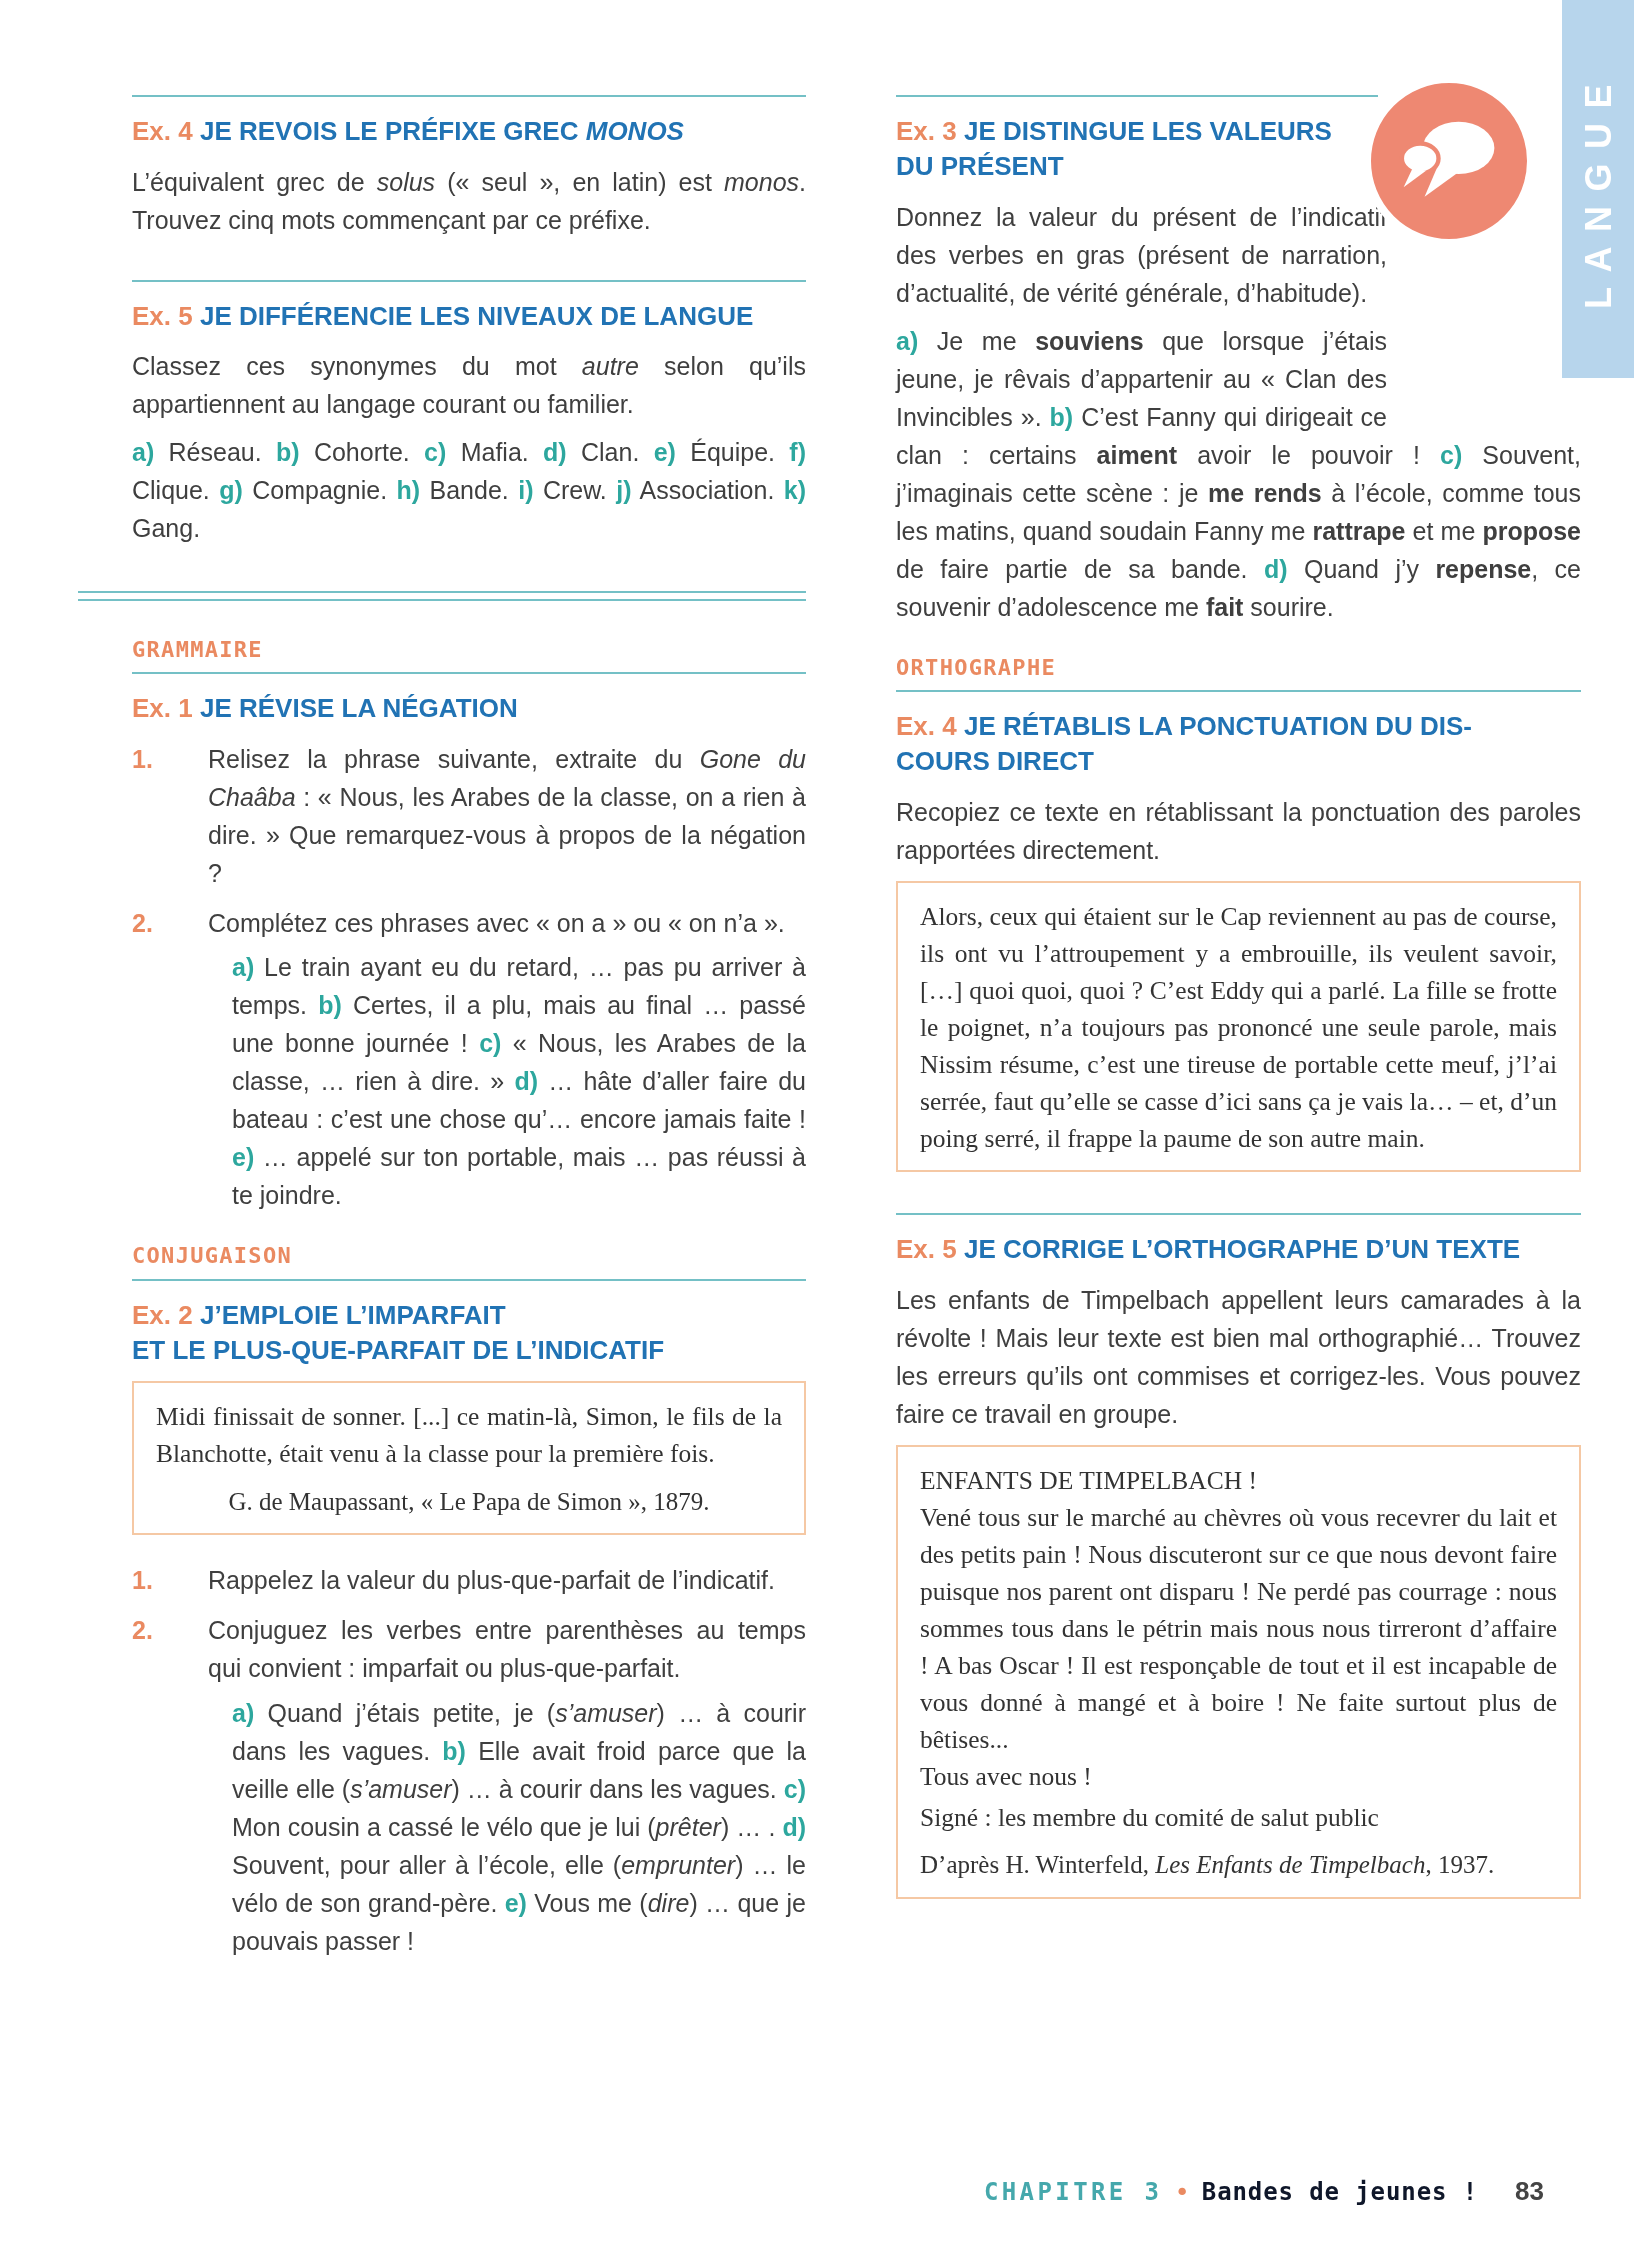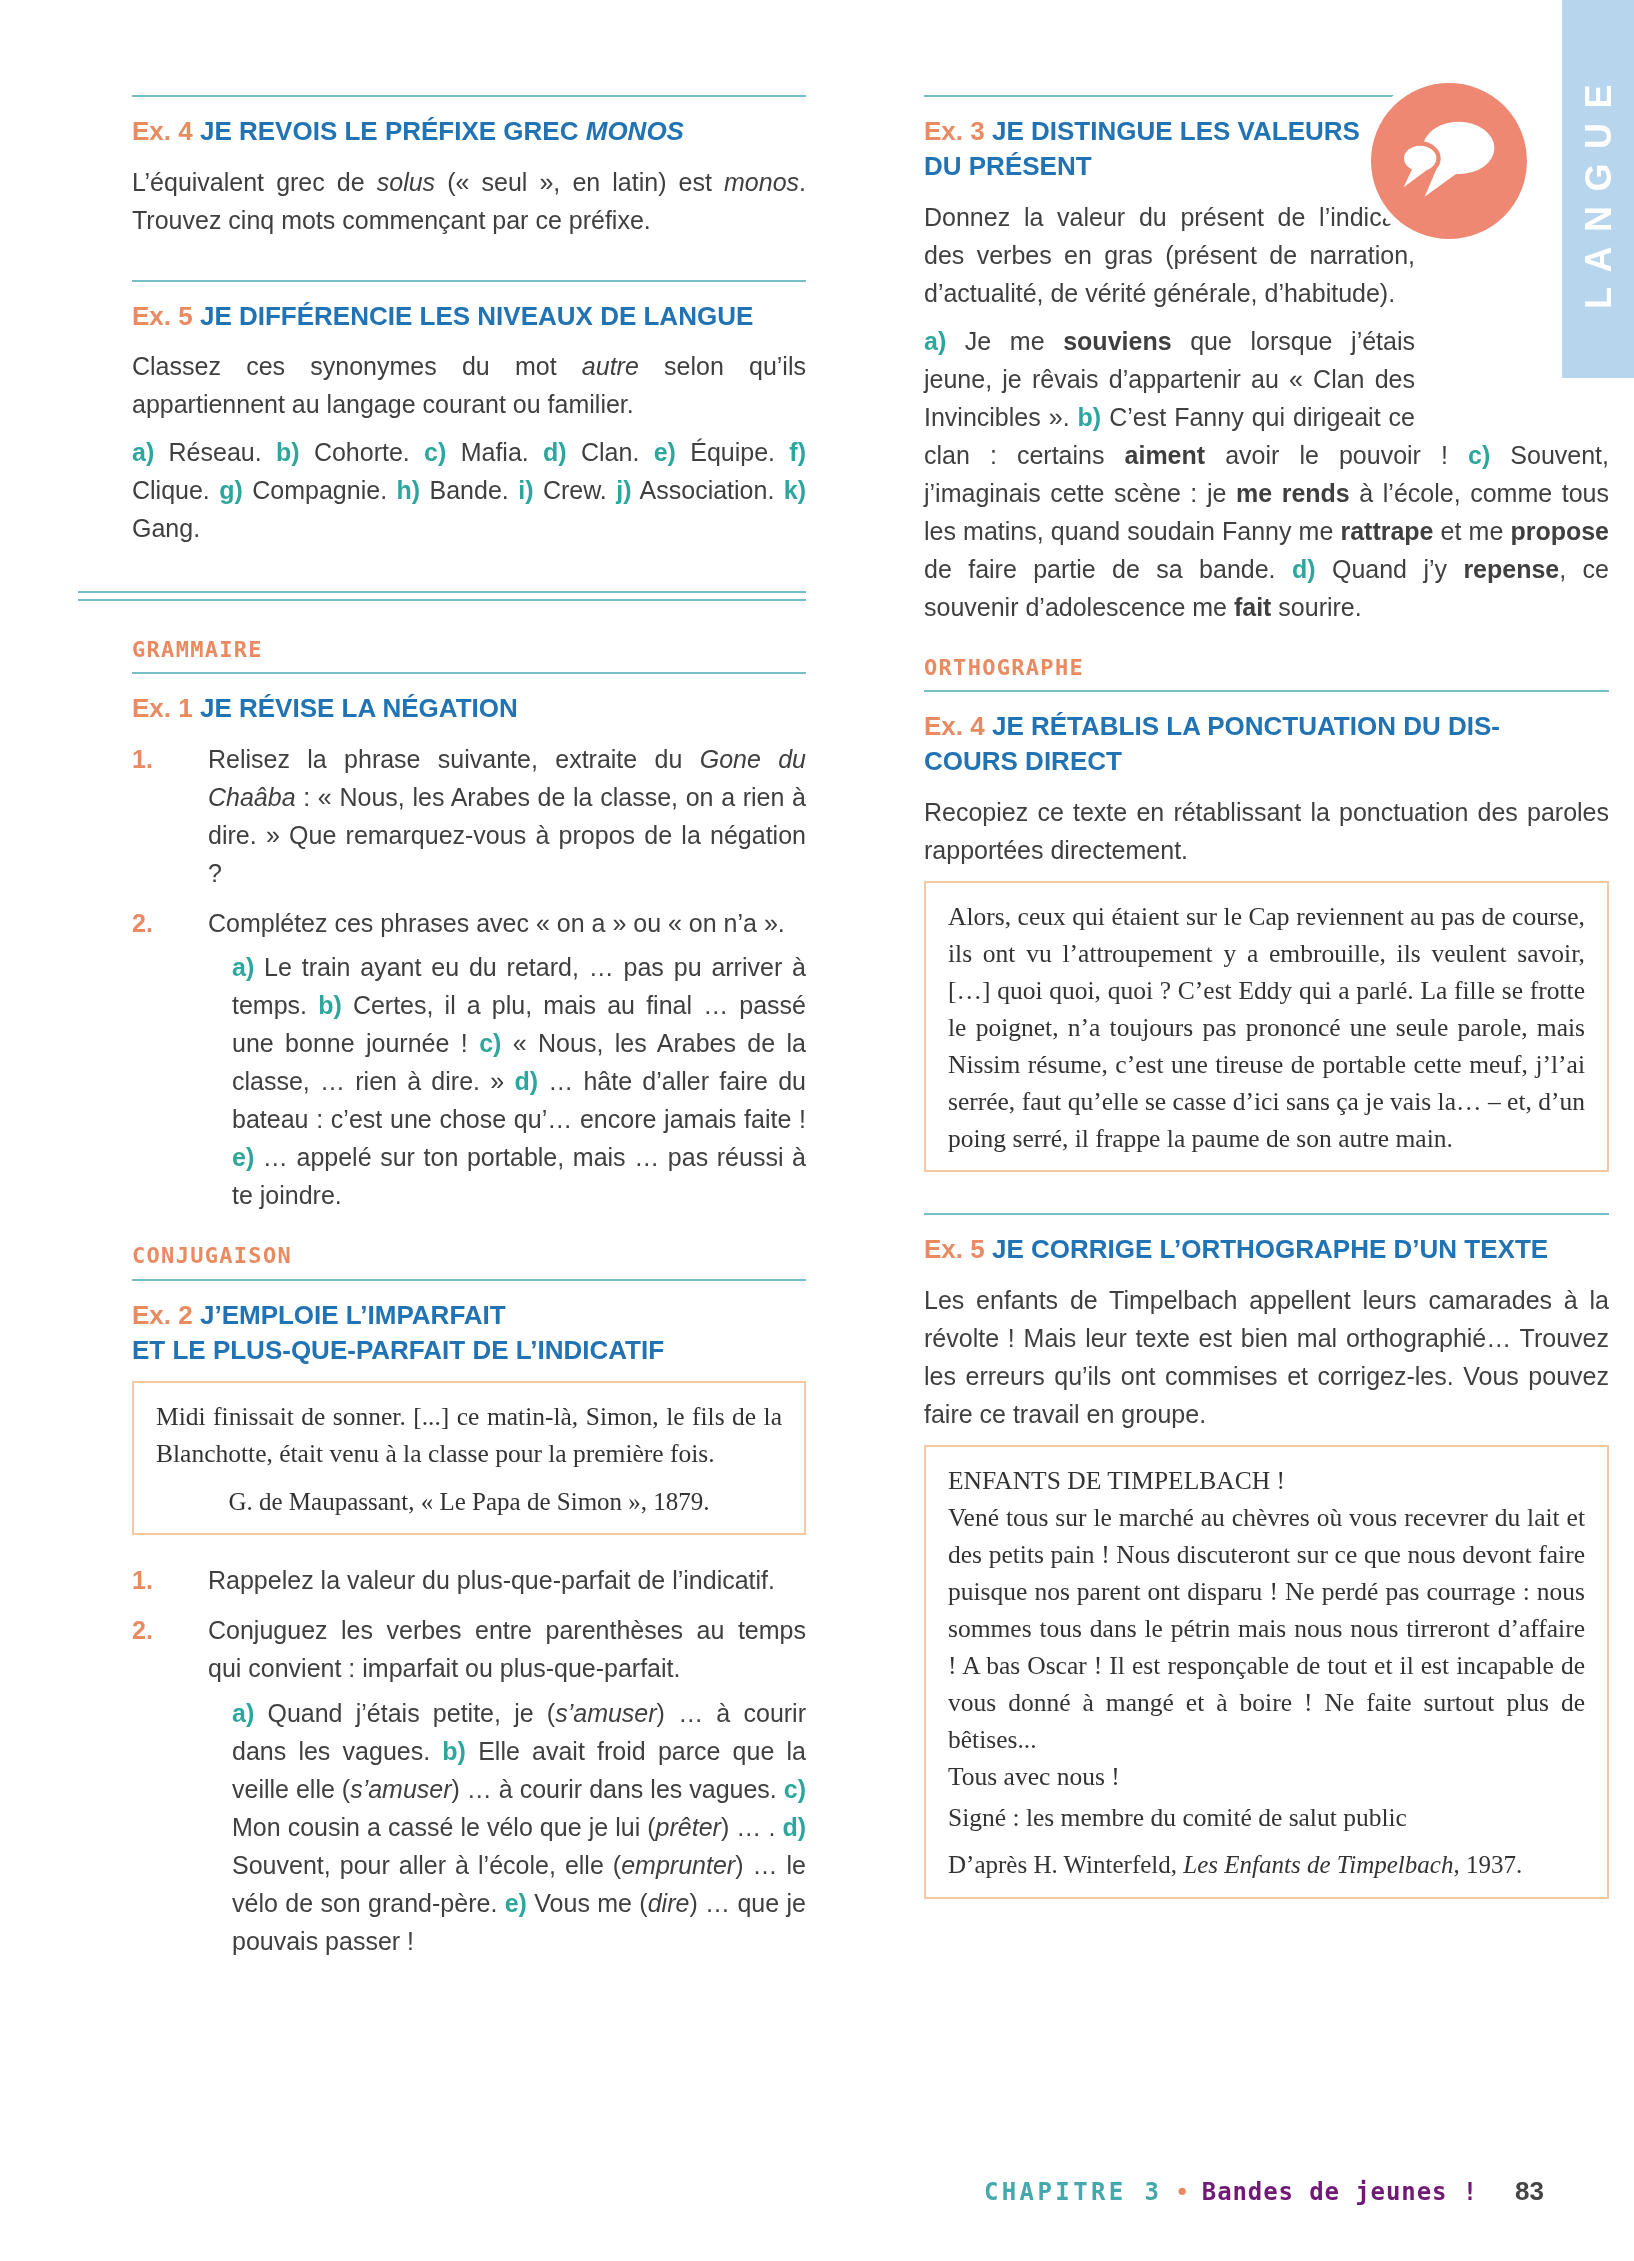--- a/index.html
+++ b/index.html
@@ -6,21 +6,21 @@
   html,body { background:#ffffff; }
   body {
     width:1635px; height:2261px;
     font-family:"Liberation Sans", sans-serif;
     color:#3f3f3f;
     position:relative;
     overflow:hidden;
   }
   .page { position:relative; width:1635px; height:2261px; }
 
-  .cols { display:flex; gap:82px; padding:95px 93px 0 132px; }
+  .cols { display:flex; gap:54px; padding:95px 93px 0 132px; }
   .col-left  { width:674px; flex:none; }
   .col-right { width:685px; flex:none;margin-left:36px; }
 
   
   .rule { border:none; border-top:2.1px solid #74c0c6; margin:0 0 17px 0; }
   .rule.mt { margin-top:41px; }
   .rule-short { width:calc(100% - 203px); }
   .dblrule {
     height:9.4px; border-top:2.6px solid #74c0c6; border-bottom:2.6px solid #74c0c6;
     margin:44px 0 36px -54px; width:calc(100% + 54px);
@@ -98,21 +98,21 @@
   }
 
   
   .footer {
     position:absolute; right:91px; bottom:54px;
     display:flex; align-items:center;
     font-family:"DejaVu Sans Mono", monospace; font-size:24px;
   }
   .footer .chap { color:#45a8ac; font-weight:bold; letter-spacing:3.4px; }
   .footer .dot  { color:#ea8a61; margin:0 12px; font-size:25.5px; }
-  .footer .btitle { color:#701a75; font-weight:bold; letter-spacing:0.9px; }
+  .footer .btitle { color:#0f172a; font-weight:bold; letter-spacing:0.9px; }
   .footer .pnum {
     color:#444444; font-weight:bold; margin-left:37px; font-size:26px;
     font-family:"Liberation Sans", sans-serif;
   }
 </style>
 </head>
 <body>
 
 <div class="page">
 

